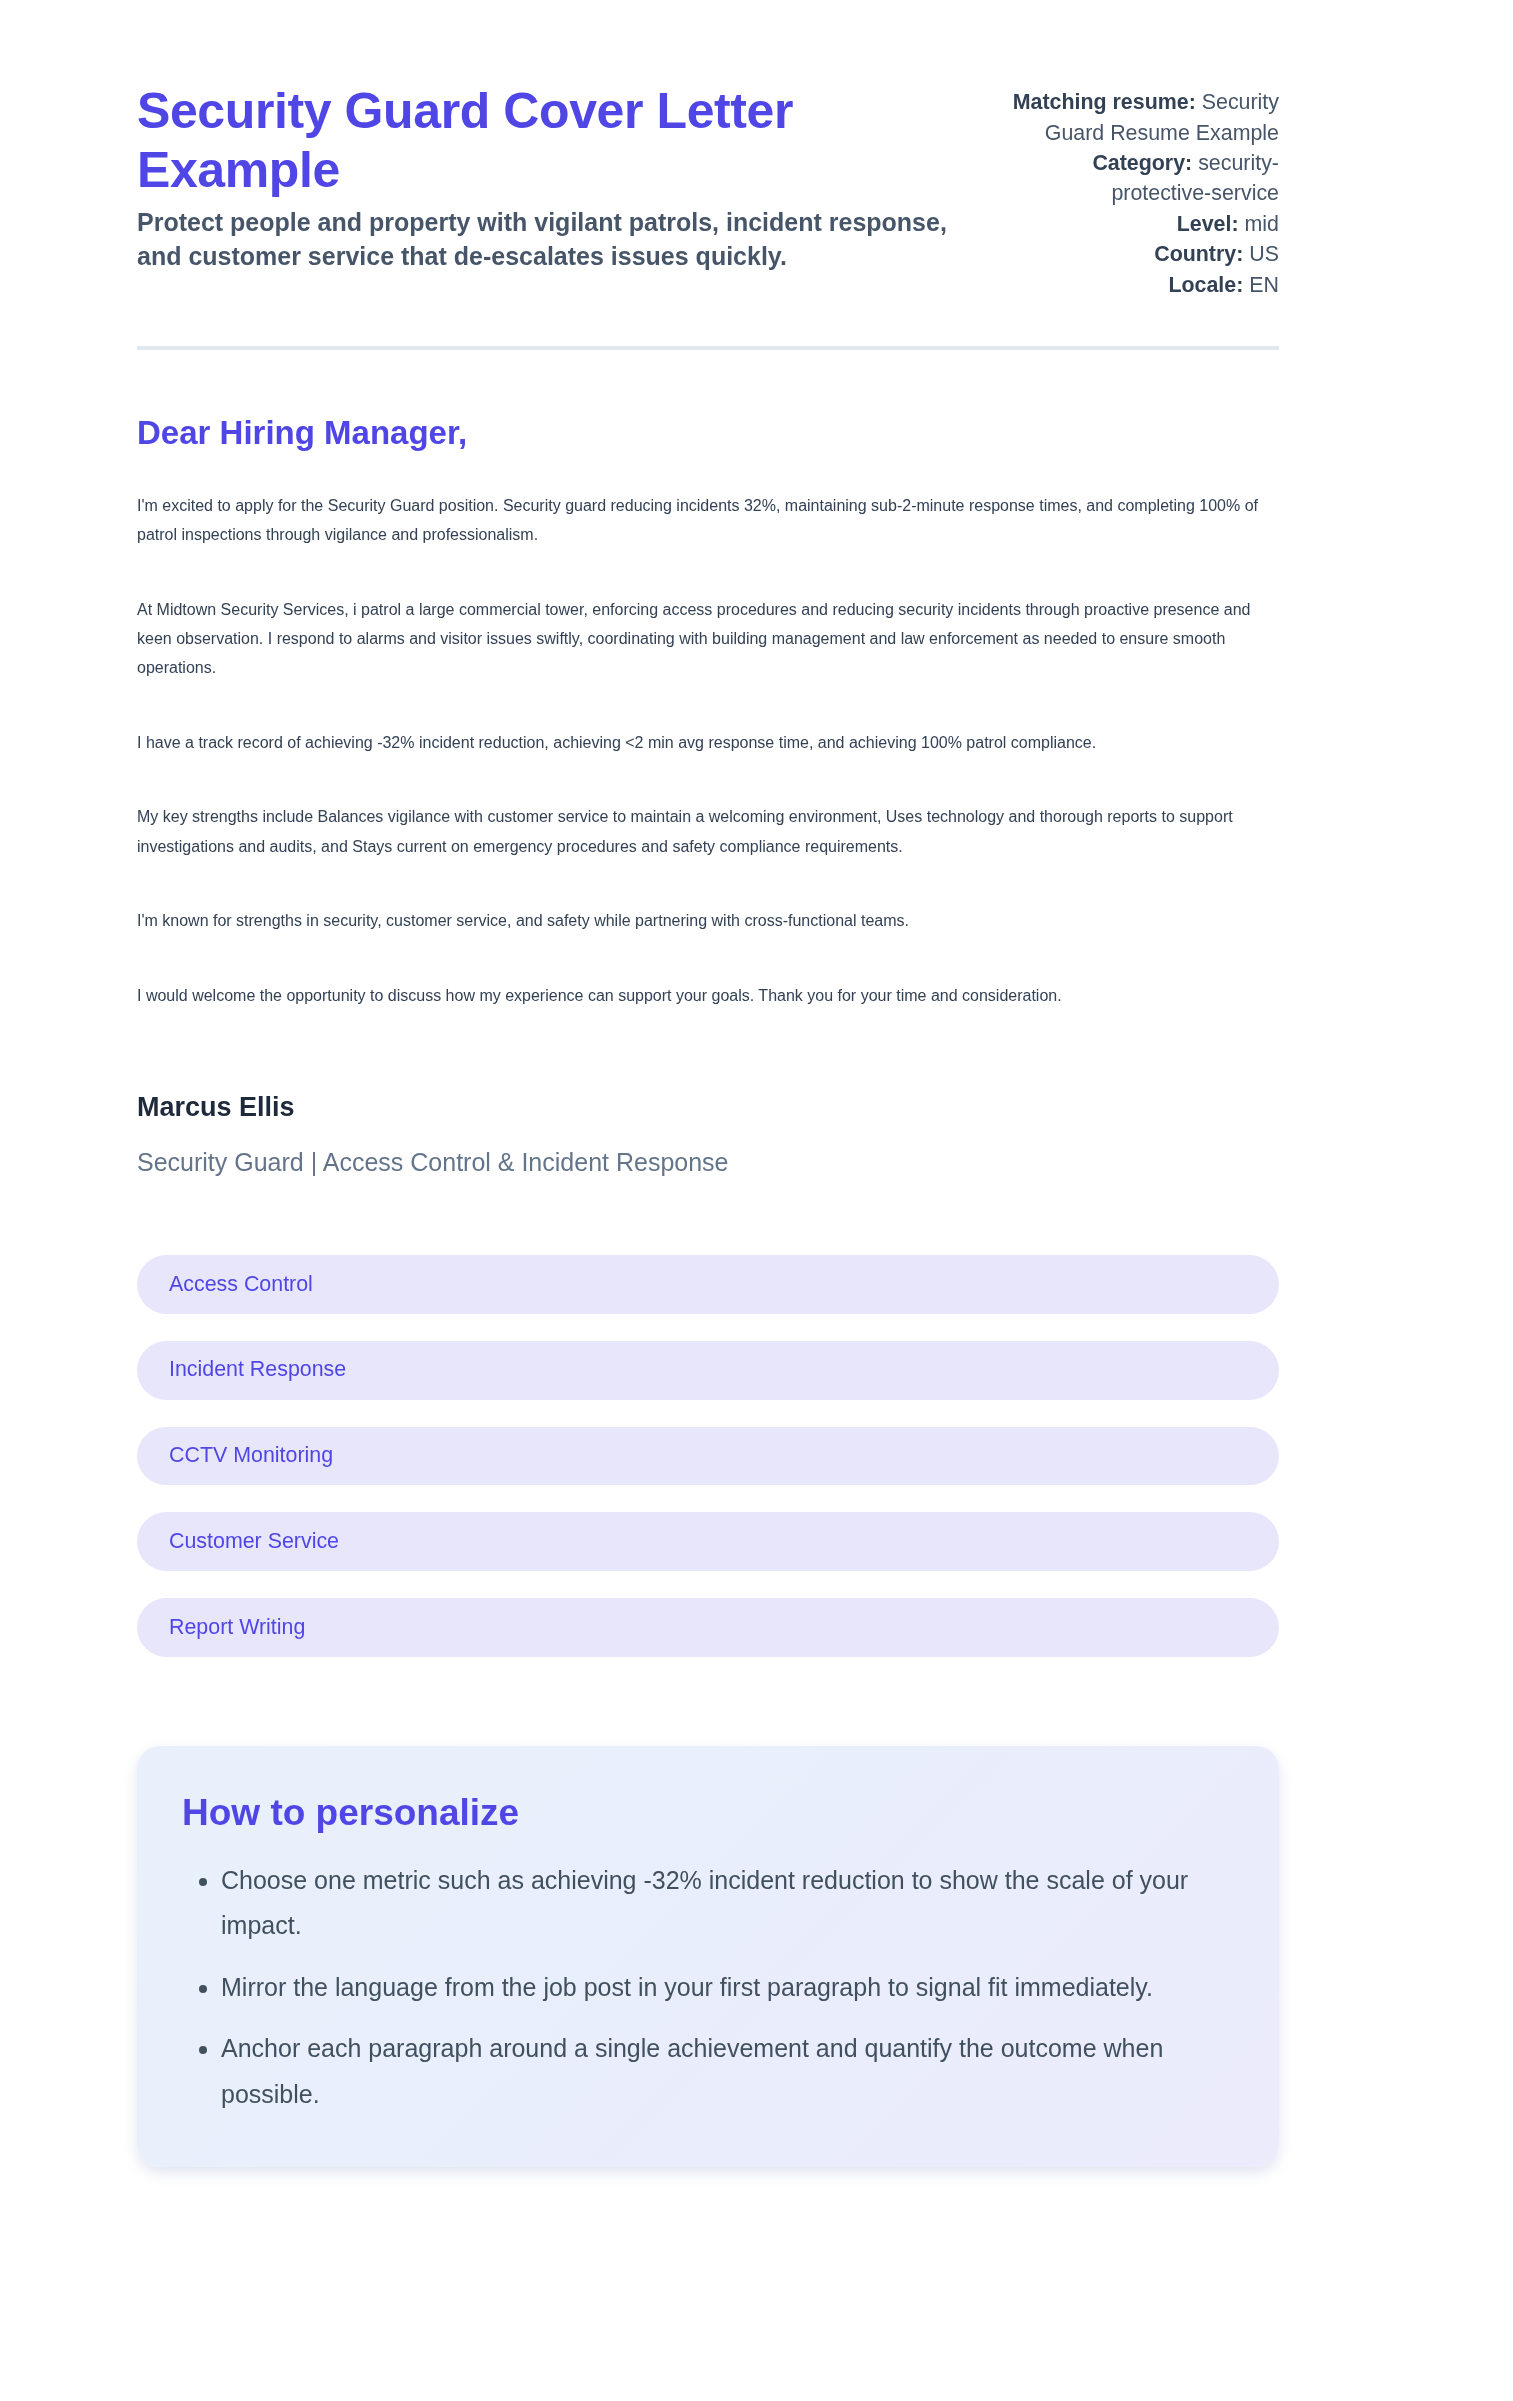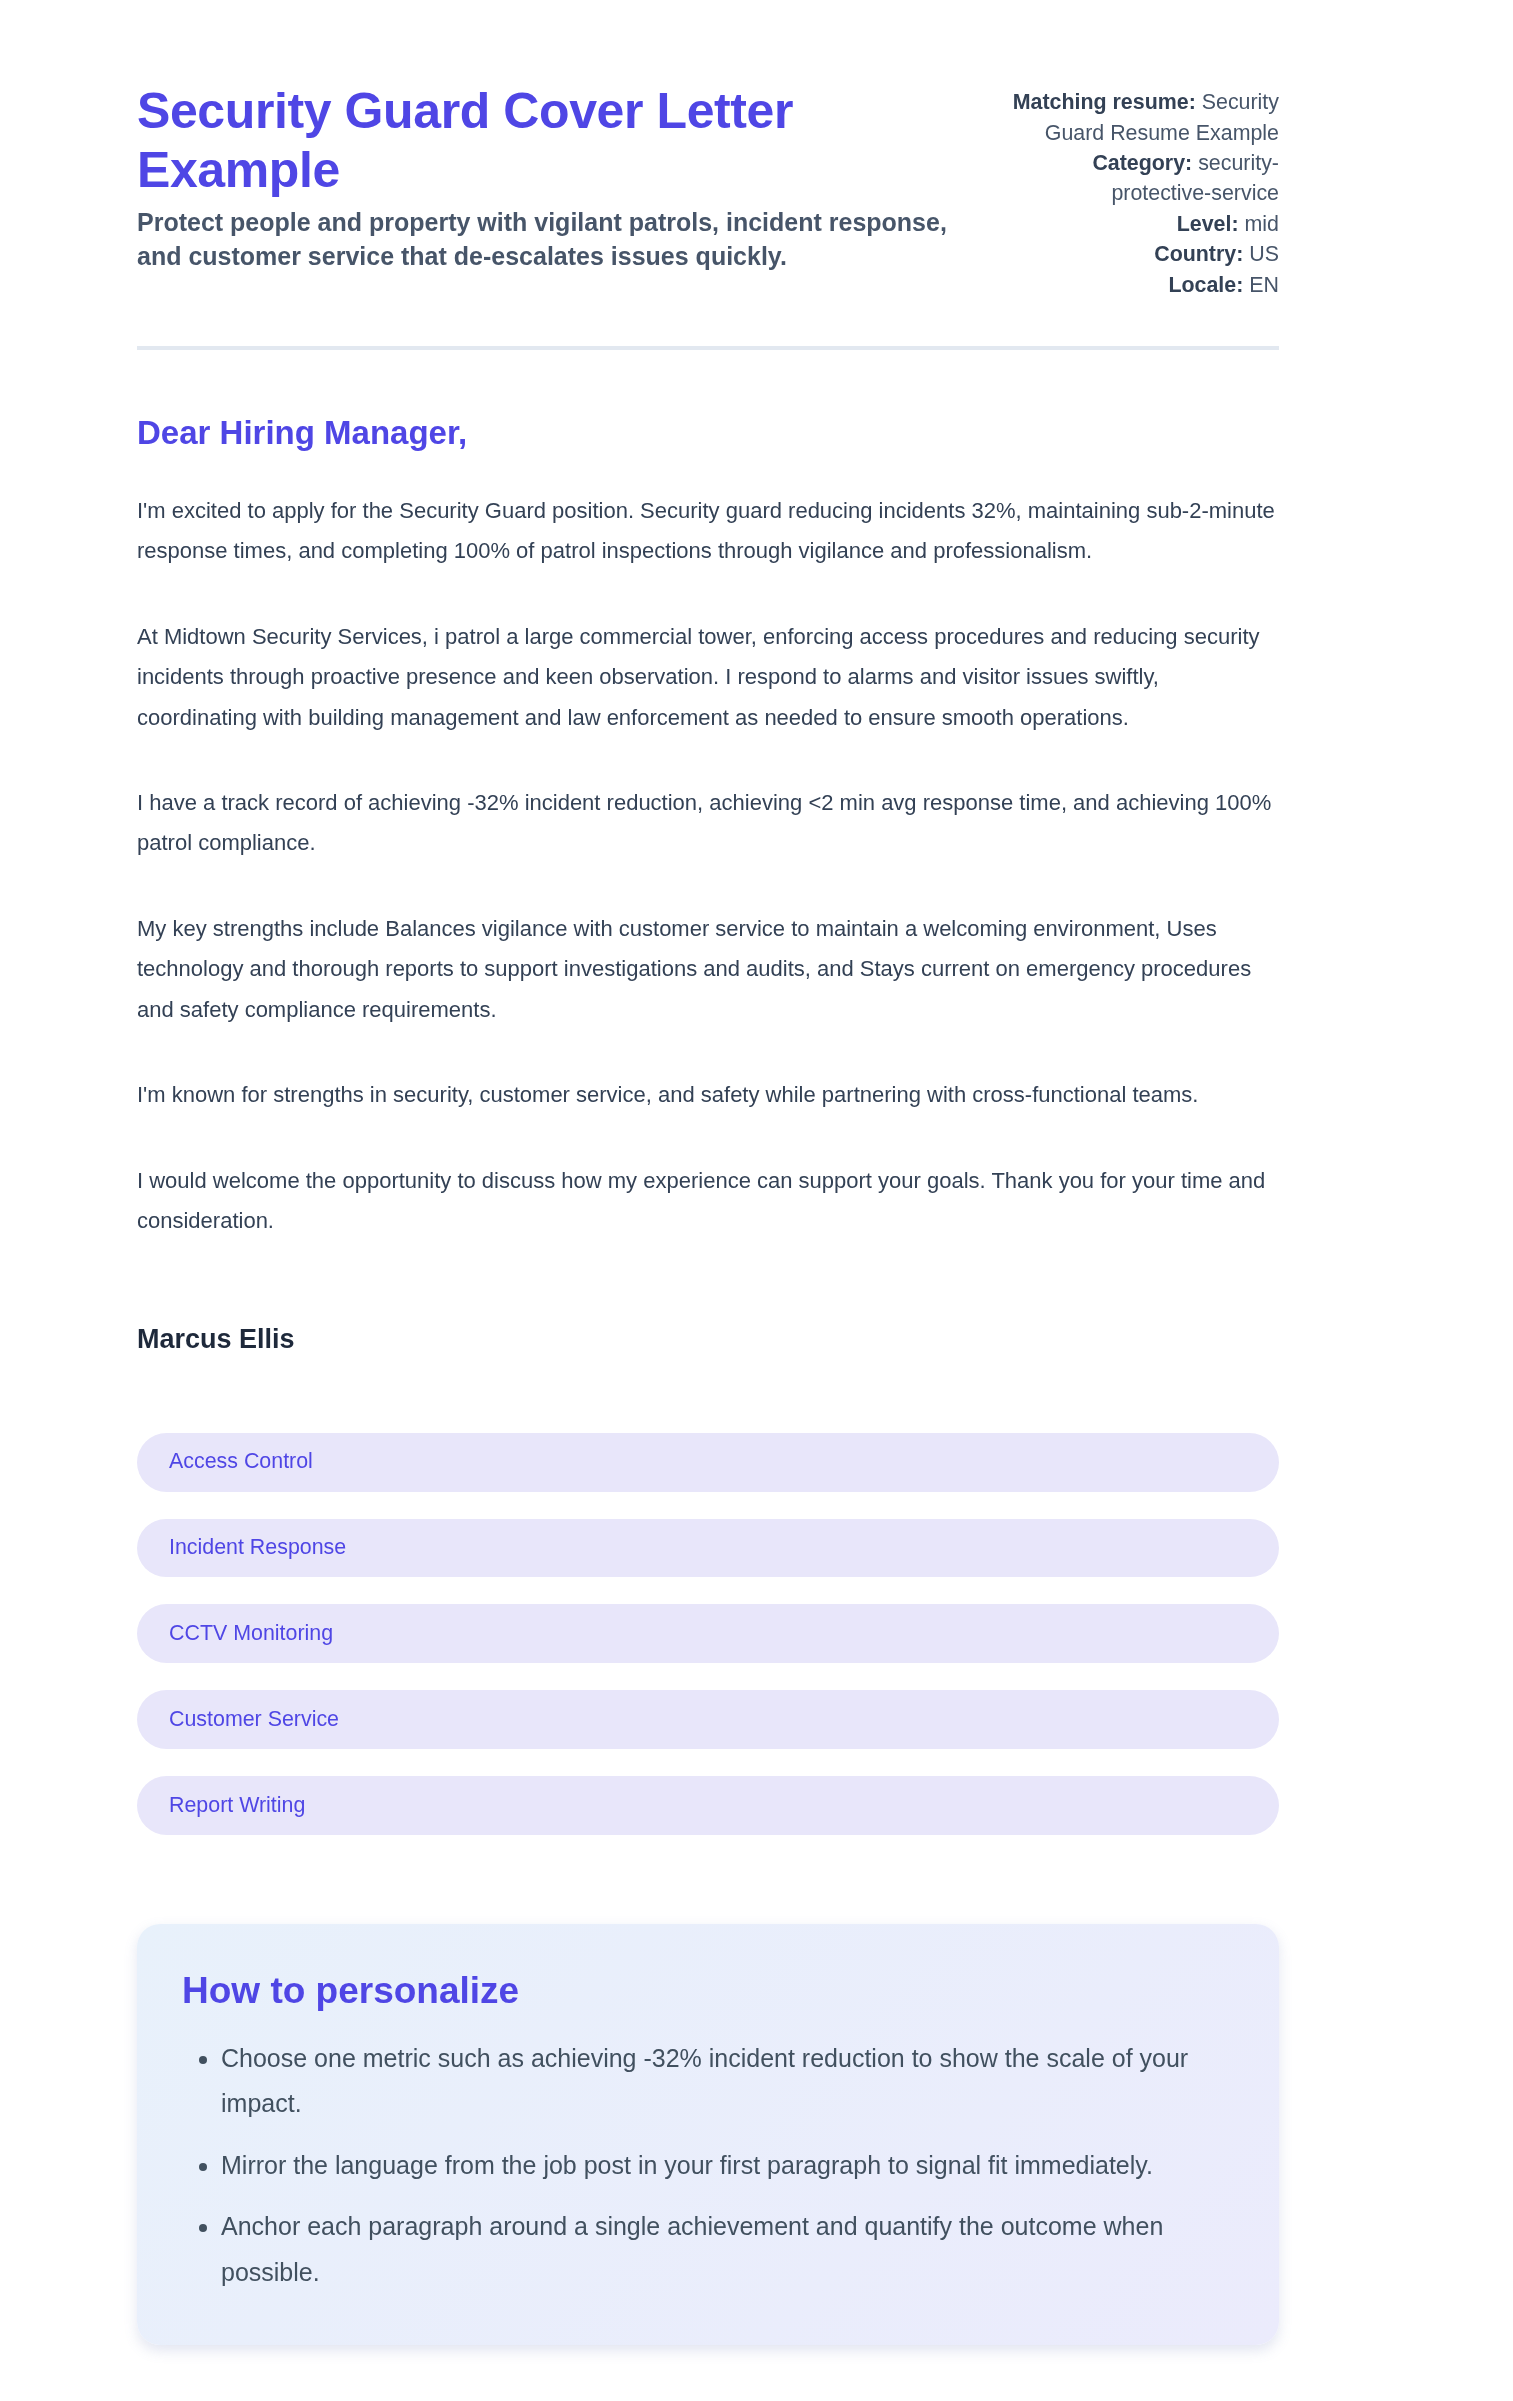--- a/index.html
+++ b/index.html
@@ -63,21 +63,21 @@
   }
   
   .letter{margin-top:64px;}
   .salutation{
     color:var(--accent);
     font-weight:bold;
     font-size:33px;
     margin-bottom:39px;
   }
   .letter p.body-paragraph{
-    font-size:22px;
+    font-size:16px;
     line-height:1.84;
     color:var(--body-text);
     margin-bottom:45px;
     max-width:1239px;
   }
   .signature{margin-top:82px;}
   .signature-name{
     font-size:27px;
     font-weight:bold;
     color:#1e293b;
@@ -173,20 +173,21 @@
 
     <p class="body-paragraph">I'm excited to apply for the Security Guard position. Security guard reducing incidents 32%, maintaining sub-2-minute response times, and completing 100% of patrol inspections through vigilance and professionalism.</p>
     <p class="body-paragraph">At Midtown Security Services, i patrol a large commercial tower, enforcing access procedures and reducing security incidents through proactive presence and keen observation. I respond to alarms and visitor issues swiftly, coordinating with building management and law enforcement as needed to ensure smooth operations.</p>
     <p class="body-paragraph">I have a track record of achieving -32% incident reduction, achieving &lt;2 min avg response time, and achieving 100% patrol compliance.</p>
     <p class="body-paragraph">My key strengths include Balances vigilance with customer service to maintain a welcoming environment, Uses technology and thorough reports to support investigations and audits, and Stays current on emergency procedures and safety compliance requirements.</p>
     <p class="body-paragraph">I'm known for strengths in security, customer service, and safety while partnering with cross-functional teams.</p>
     <p class="body-paragraph">I would welcome the opportunity to discuss how my experience can support your goals. Thank you for your time and consideration.</p>
 
     <div class="signature">
       <div class="signature-name">Marcus Ellis</div>
+      <div class="signature-title">Security Guard | Access Control &amp; Incident Response</div>
     </div>
   </div>
 
   <div class="skills">
     <span class="skill-pill">Access Control</span>
     <span class="skill-pill">Incident Response</span>
     <span class="skill-pill">CCTV Monitoring</span>
     <span class="skill-pill">Customer Service</span>
     <span class="skill-pill">Report Writing</span>
   </div>

